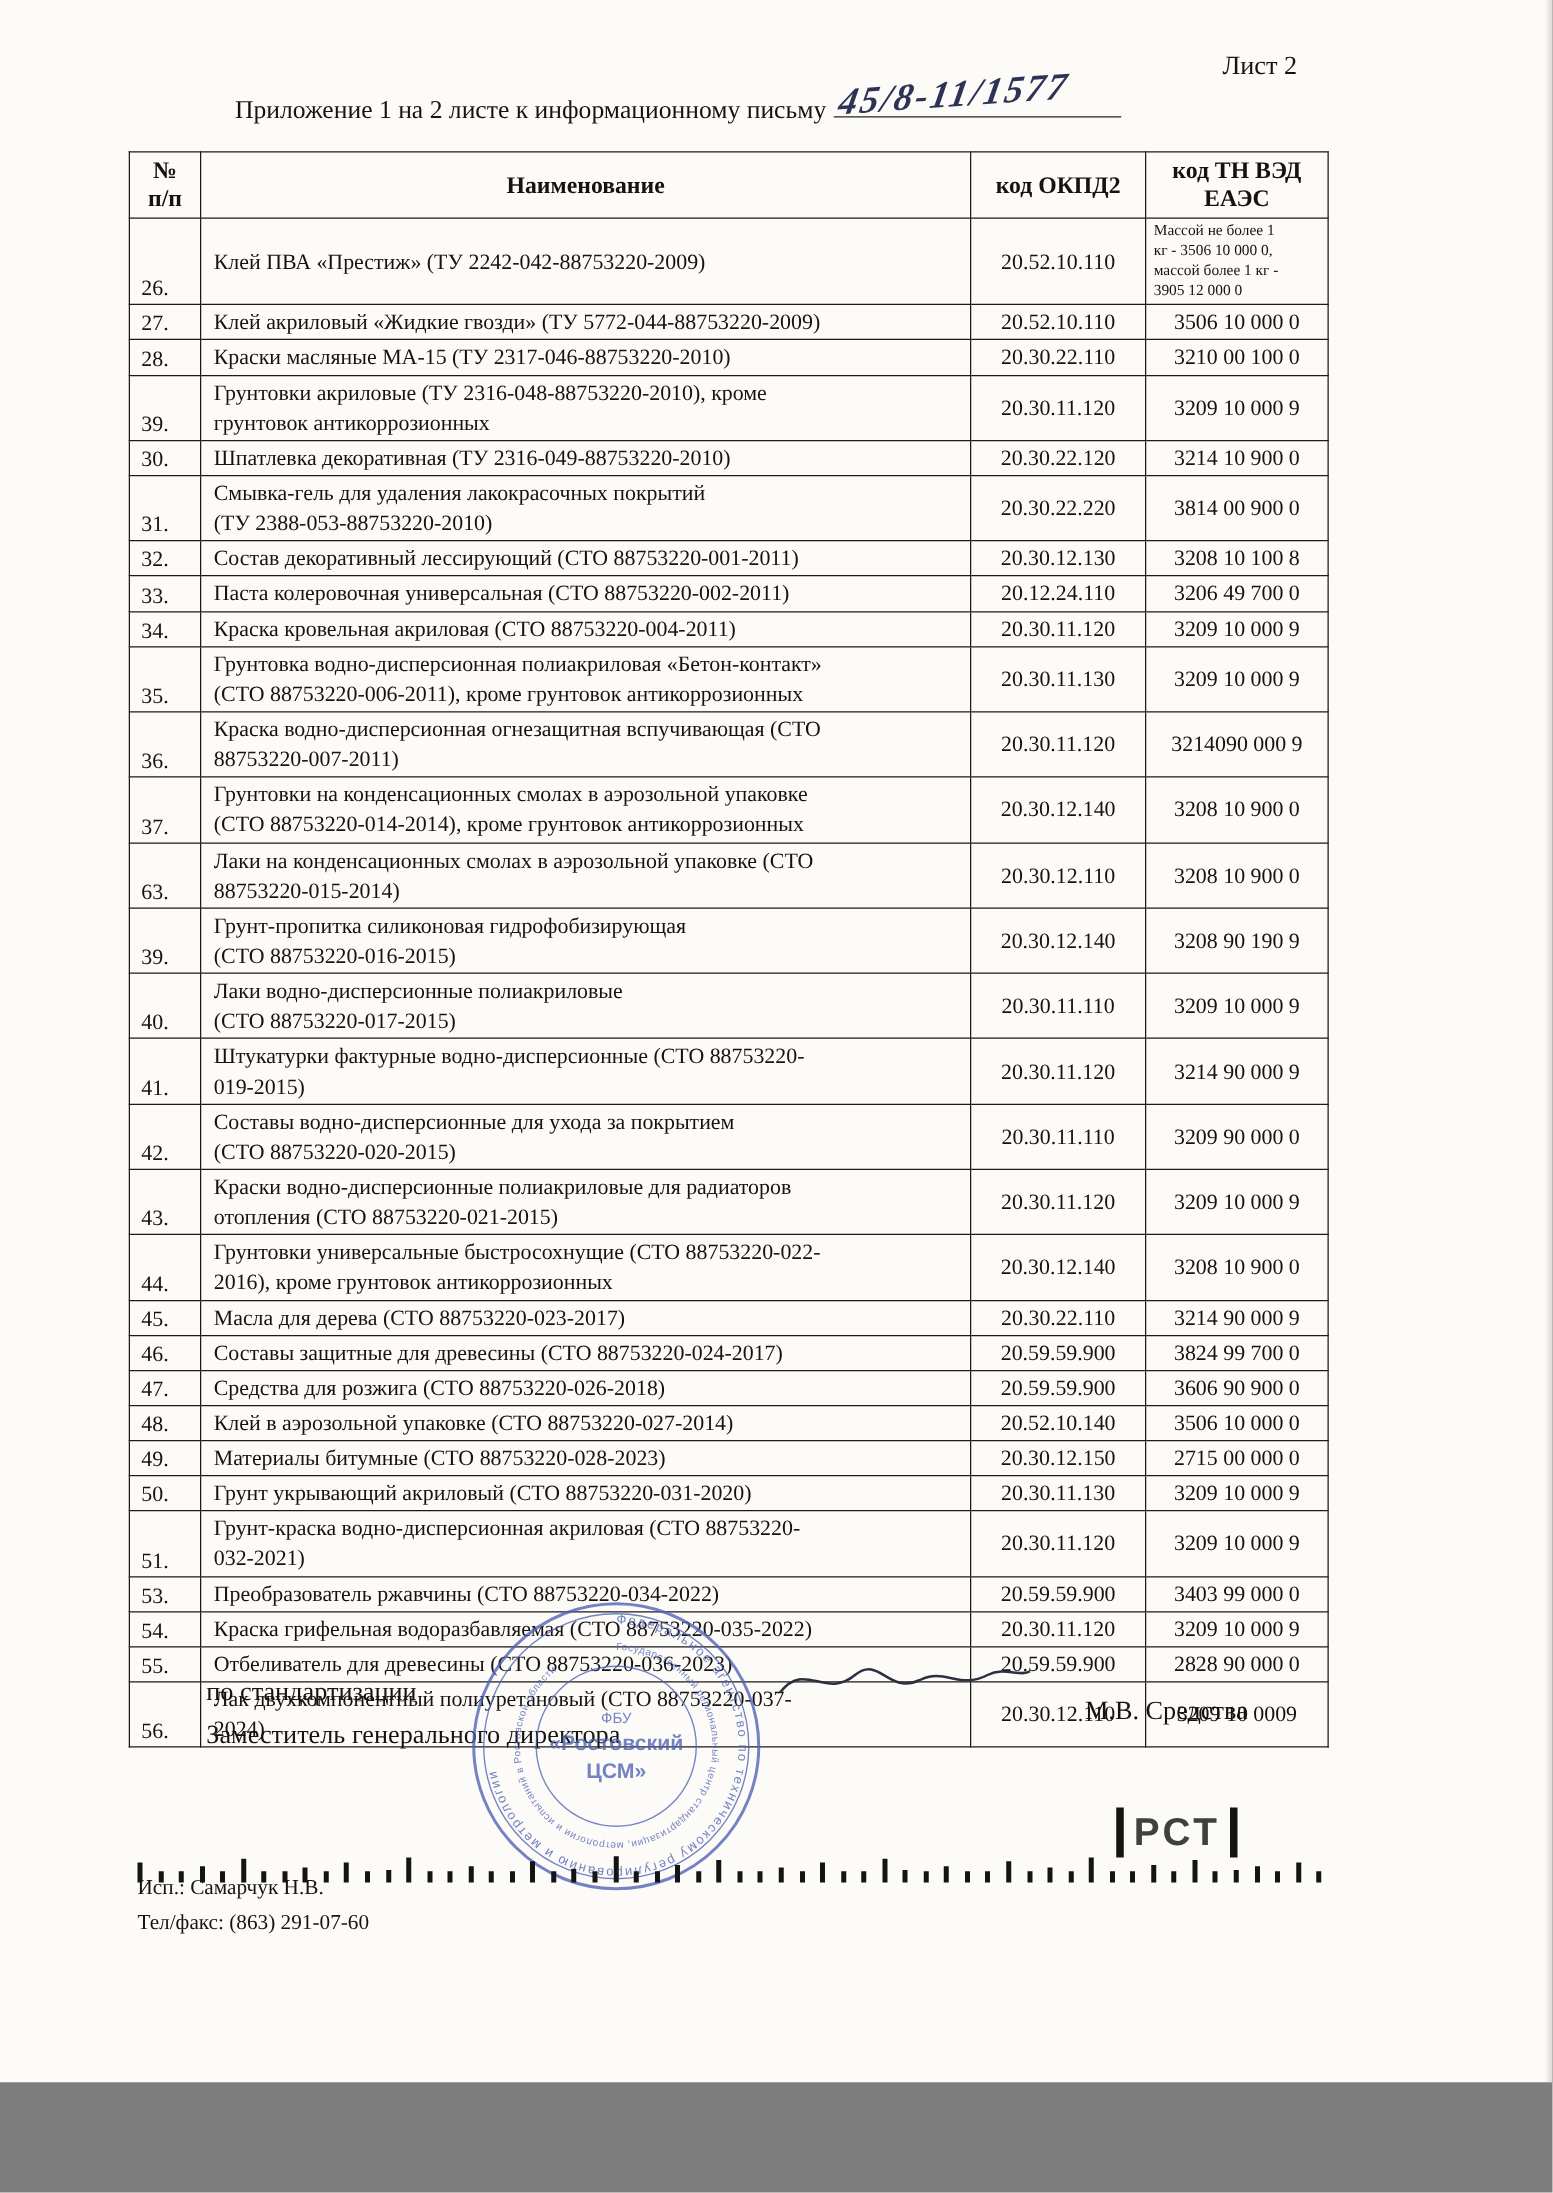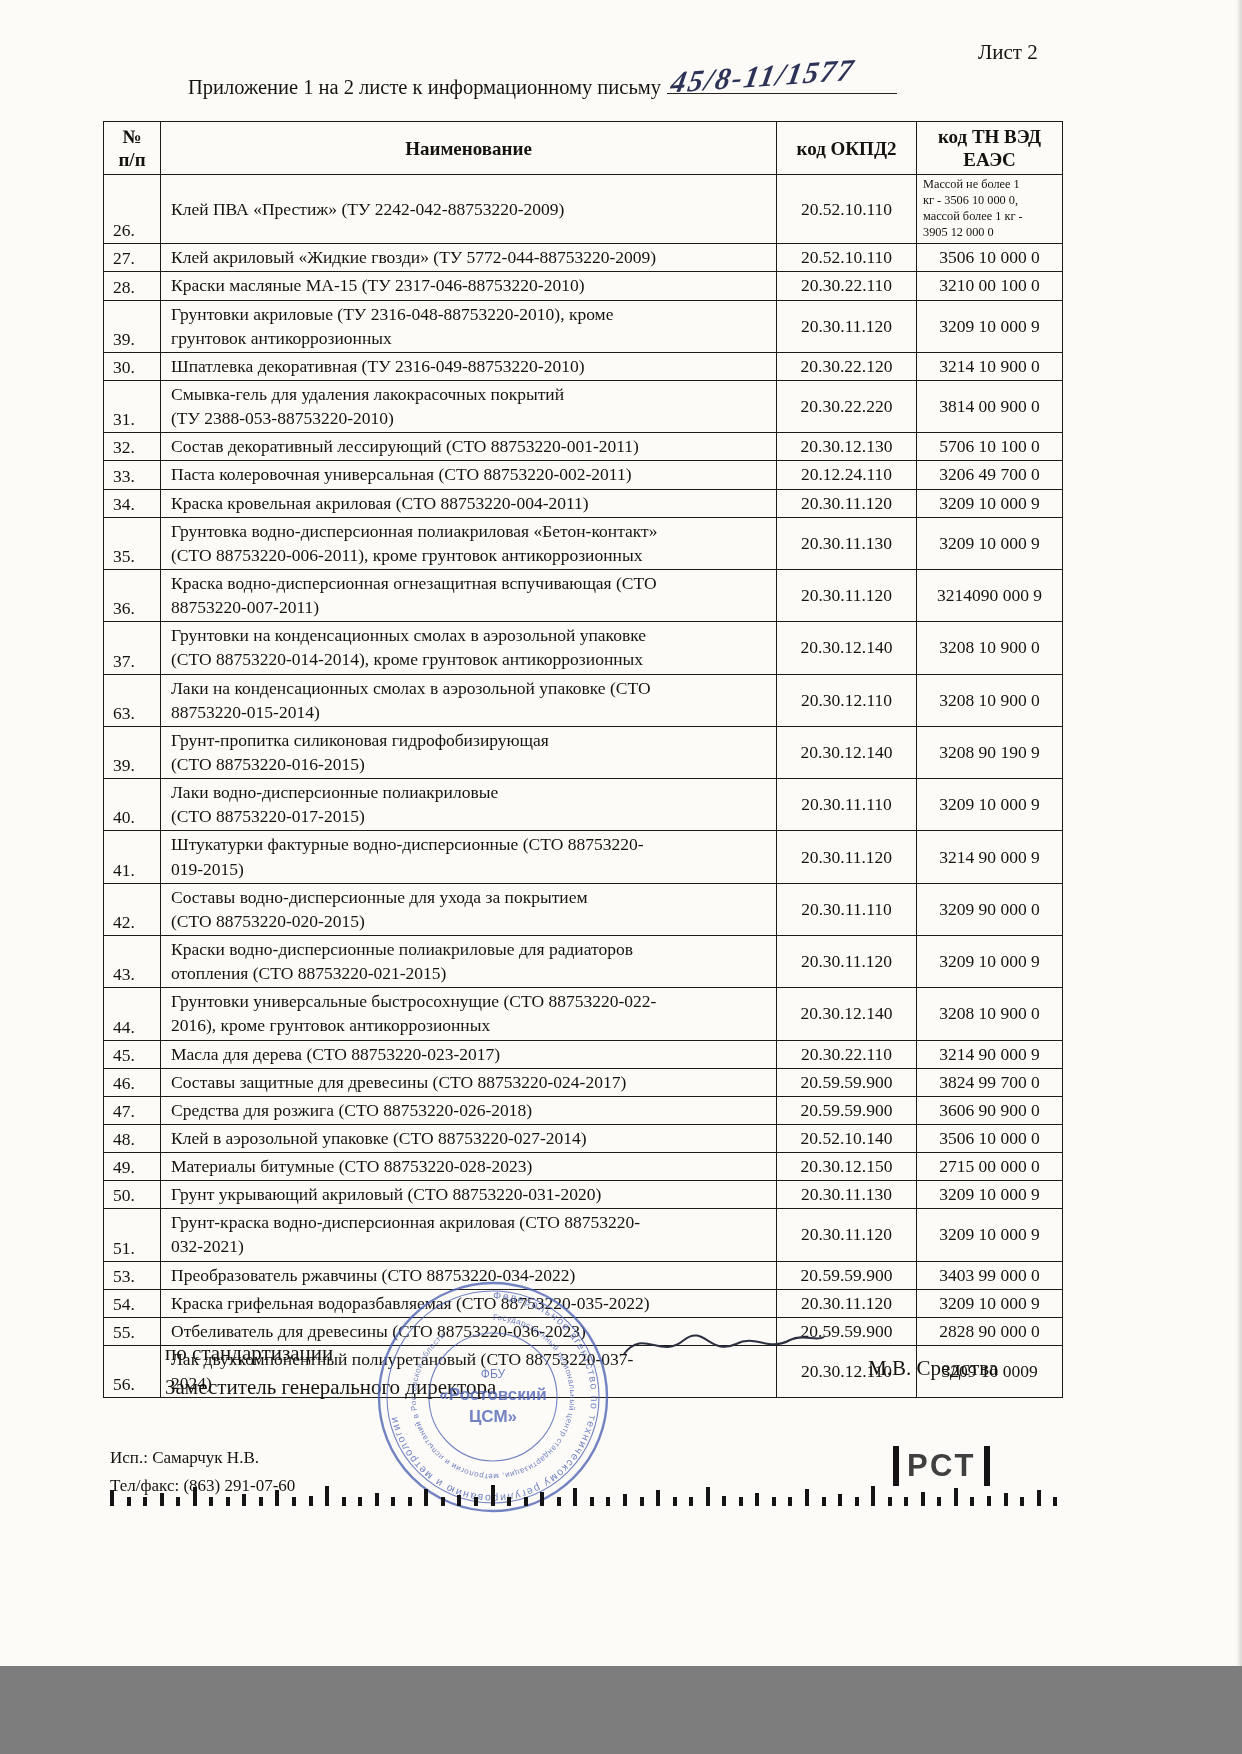--- a/index.html
+++ b/index.html
@@ -34,21 +34,21 @@
   .col-name { vertical-align:middle; text-align:left; padding:1px 6px 2px 10px;
     font-size:17.5px; line-height:1.38; white-space:pre-line; }
   .col-okpd { text-align:center; font-size:17.5px; white-space:nowrap; vertical-align:middle; }
   .col-tnved{ text-align:center; font-size:17.5px; white-space:nowrap; vertical-align:middle; }
   .col-tnved.small { font-size:12.3px; text-align:left; white-space:pre-line;
     line-height:1.3; padding:2px 4px 2px 6px; }
 
   .signer-position { position:absolute; top:1336px; left:165px; font-size:21px; line-height:34px; }
   .signer-name { position:absolute; top:1356px; left:868px; font-size:21px; }
   .signature-svg { position:absolute; top:1324px; left:618px; }
-  .executor { position:absolute; top:1444px; left:110px; font-size:17px; line-height:28px; }
+  .executor { position:absolute; top:1496px; left:110px; font-size:17px; line-height:28px; }
 
   .stamp { position:absolute; left:372px; top:1276px; width:242px; height:242px; opacity:.78; }
   .st-ring { fill:none; stroke:#4d62b4; }
   .st-text { fill:#4d62b4; font-family:"Liberation Sans",sans-serif; }
 
   .rst-logo { position:absolute; left:893px; top:1446px; display:flex; align-items:center; gap:8px; }
   .rst-bar { width:6px; height:40px; background:#141414; }
   .rst-text { font-size:31px; font-weight:bold; font-family:"Liberation Sans",sans-serif;
     letter-spacing:3px; color:#404040; }
 
@@ -126,21 +126,21 @@
           <td class="col-num">31.</td>
           <td class="col-name">Смывка-гель для удаления лакокрасочных покрытий
 (ТУ 2388-053-88753220-2010)</td>
           <td class="col-okpd">20.30.22.220</td>
           <td class="col-tnved">3814 00 900 0</td>
         </tr>
         <tr>
           <td class="col-num">32.</td>
           <td class="col-name">Состав декоративный лессирующий (СТО 88753220-001-2011)</td>
           <td class="col-okpd">20.30.12.130</td>
-          <td class="col-tnved">5706 10 100 0</td>
+          <td class="col-tnved">3208 10 100 8</td>
         </tr>
         <tr>
           <td class="col-num">33.</td>
           <td class="col-name">Паста колеровочная универсальная (СТО 88753220-002-2011)</td>
           <td class="col-okpd">20.12.24.110</td>
           <td class="col-tnved">3206 49 700 0</td>
         </tr>
         <tr>
           <td class="col-num">34.</td>
           <td class="col-name">Краска кровельная акриловая (СТО 88753220-004-2011)</td>

